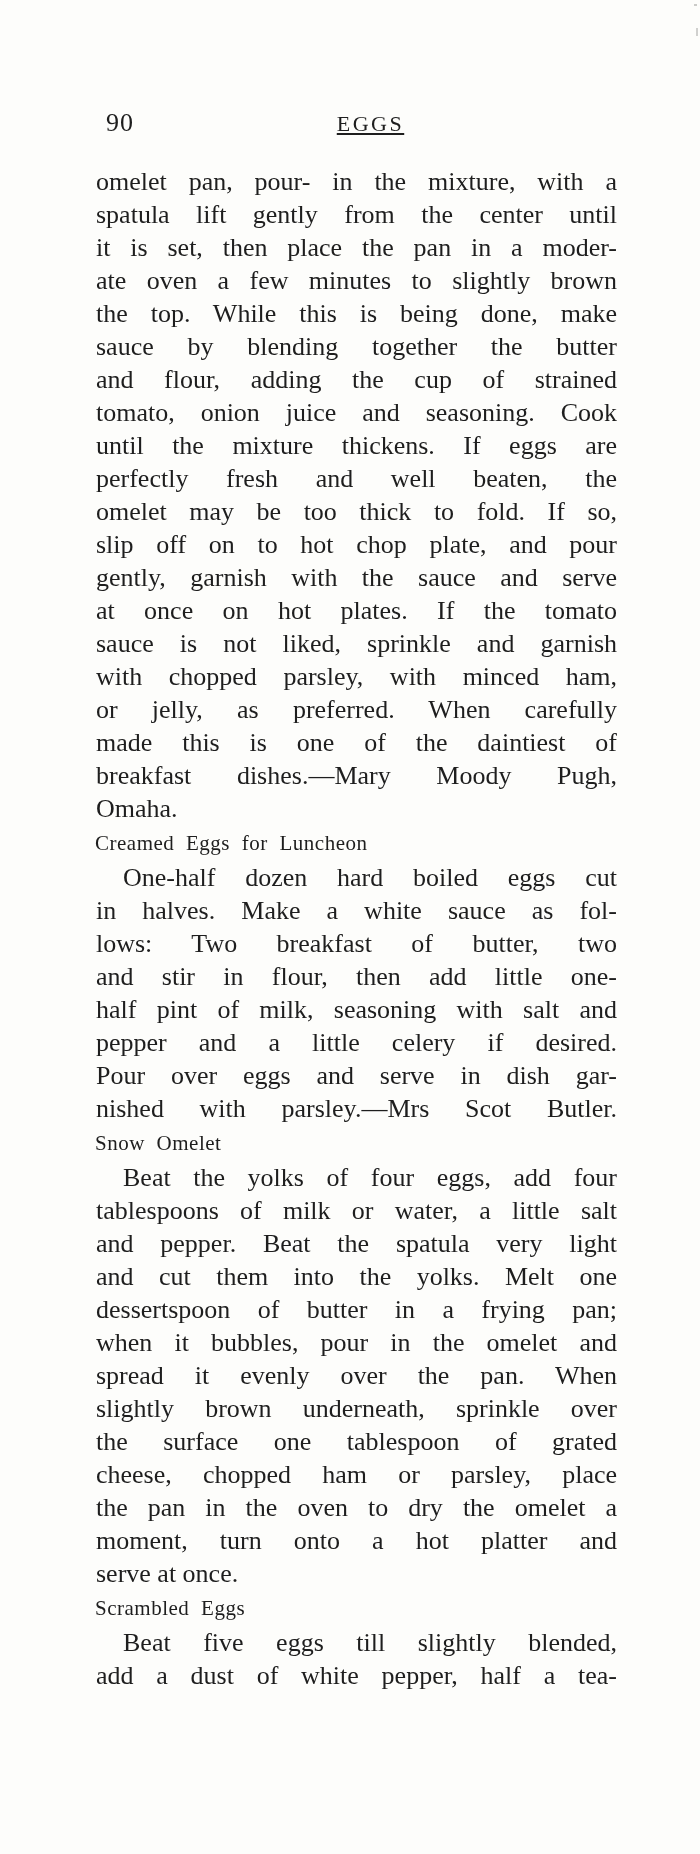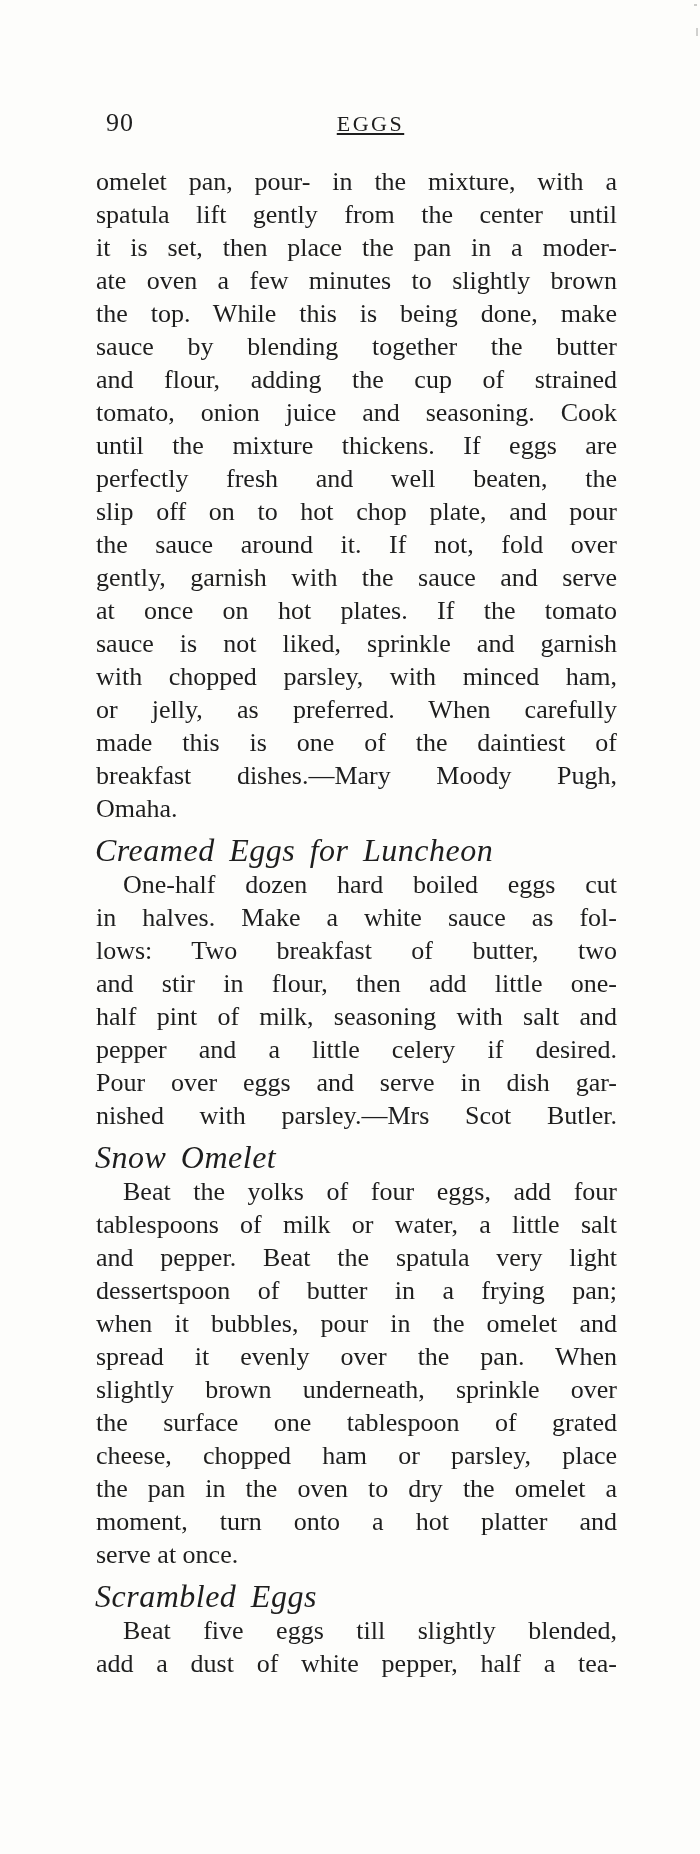--- a/index.html
+++ b/index.html
@@ -61,24 +61,23 @@
   .line {
     font-size: 26px;
     line-height: 33px;
     text-align: justify;
     text-align-last: justify;
     white-space: normal;
   }
   .line.indent { text-indent: 27px; }
   .line.short  { text-align-last: left; }
   .recipe-heading {
-    font-style: italic;
-    font-size: 32px;
+    font-size: 21px;
     line-height: 33px;
-    margin-top: 9px;
+    margin-top: 2px;
     letter-spacing: .5px;
     word-spacing: 6px;
   }
 </style>
 </head>
 <body>
 
 <div class="page">
   <span class="speck s1"></span>
   <span class="speck s2"></span>
@@ -93,22 +92,22 @@
         <div class="line">omelet pan, pour- in the mixture, with a</div>
         <div class="line">spatula lift gently from the center until</div>
         <div class="line">it is set, then place the pan in a moder-</div>
         <div class="line">ate oven a few minutes to slightly brown</div>
         <div class="line">the top.  While this is being done, make</div>
         <div class="line">sauce by blending together the butter</div>
         <div class="line">and flour, adding the cup of strained</div>
         <div class="line">tomato, onion juice and seasoning.  Cook</div>
         <div class="line">until the mixture thickens.  If eggs are</div>
         <div class="line">perfectly fresh and well beaten, the</div>
+        <div class="line">omelet may be too thick to fold.  If so,</div>
         <div class="line">slip off on to hot chop plate, and pour</div>
-        <div class="line">the sauce around it.  If not, fold over</div>
         <div class="line">gently, garnish with the sauce and serve</div>
         <div class="line">at once on hot plates.  If the tomato</div>
         <div class="line">sauce is not liked, sprinkle and garnish</div>
         <div class="line">with chopped parsley, with minced ham,</div>
         <div class="line">or jelly, as preferred.  When carefully</div>
         <div class="line">made this is one of the daintiest of</div>
         <div class="line">breakfast dishes.—Mary Moody Pugh,</div>
         <div class="line short">Omaha.</div>
       </div>
       <div class="recipe-heading">Creamed Eggs for Luncheon</div>
@@ -120,20 +119,21 @@
         <div class="line">half pint of milk, seasoning with salt and</div>
         <div class="line">pepper and a little celery if desired.</div>
         <div class="line">Pour over eggs and serve in dish gar-</div>
         <div class="line">nished with parsley.—Mrs Scot Butler.</div>
       </div>
       <div class="recipe-heading">Snow Omelet</div>
       <div class="paragraph">
         <div class="line indent">Beat the yolks of four eggs, add four</div>
         <div class="line">tablespoons of milk or water, a little salt</div>
         <div class="line">and pepper.  Beat the spatula very light</div>
+        <div class="line">and cut them into the yolks.  Melt one</div>
         <div class="line">dessertspoon of butter in a frying pan;</div>
         <div class="line">when it bubbles, pour in the omelet and</div>
         <div class="line">spread it evenly over the pan.  When</div>
         <div class="line">slightly brown underneath, sprinkle over</div>
         <div class="line">the surface one tablespoon of grated</div>
         <div class="line">cheese, chopped ham or parsley, place</div>
         <div class="line">the pan in the oven to dry the omelet a</div>
         <div class="line">moment, turn onto a hot platter and</div>
         <div class="line short">serve at once.</div>
       </div>

